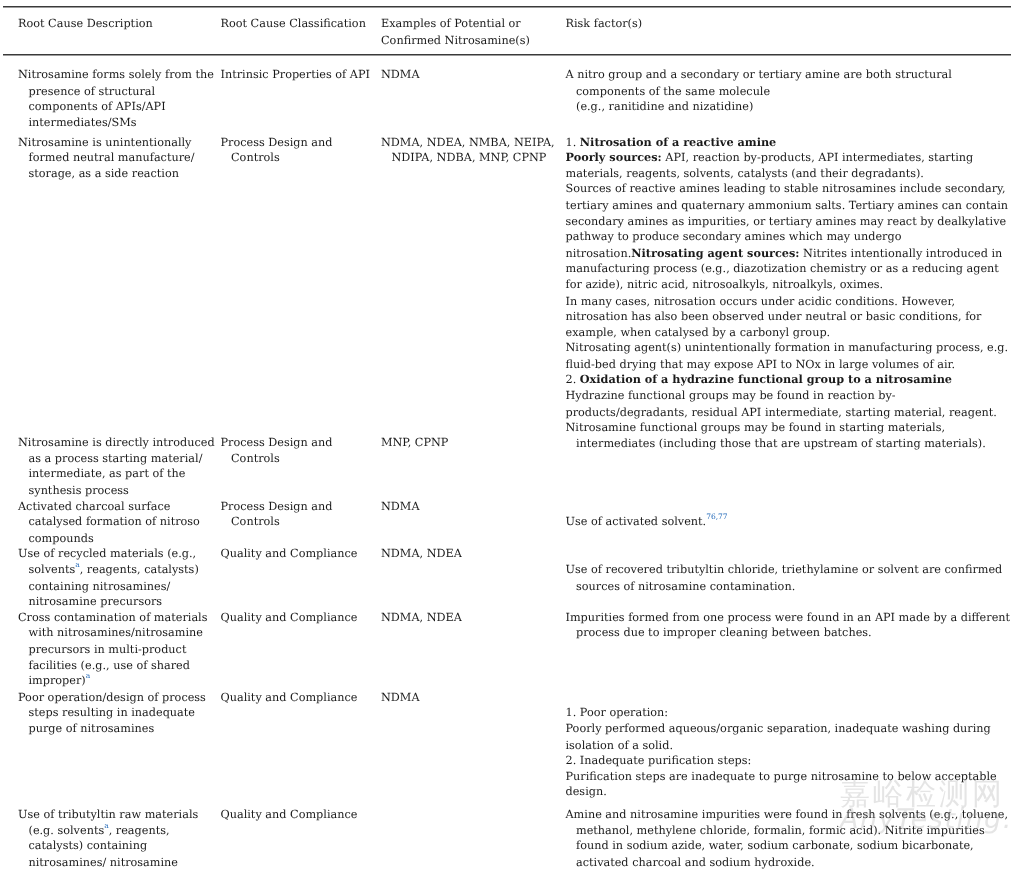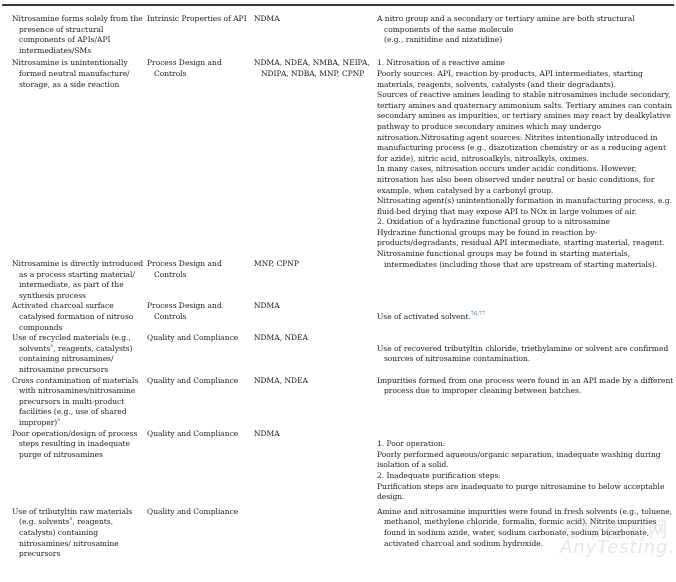--- a/index.html
+++ b/index.html
@@ -16,35 +16,51 @@
     vertical-align: top; text-align: left; padding: 0;
   }
   th { padding-top: 6px; padding-bottom: 4px; }
   td .hang { padding-left: 7px; text-indent: -7px; }
   col.c1 { width: 145px; }
   col.c2 { width: 107px; }
   col.c3 { width: 123px; }
   col.c4 { width: 297px; }
   th.c1, td.c1 { padding-left: 10px; }
   tr.first td { padding-top: 8px; }
-  b { font-weight: normal; }
+  b { font-weight: bold; }
   sup { font-size: 5px; line-height: 0; color: #2a6ebb; vertical-align: 4px; }
   .watermark {
     position: absolute; left: 560px; top: 520px; width: 110px; height: 45px;
     font-family: "DejaVu Sans", sans-serif; color: rgba(160,160,160,0.28);
     font-size: 18px; font-style: italic; pointer-events: none; line-height: 18px;
     letter-spacing: 1px;
   }
   .watermark .cn { font-style: normal; font-size: 20px; letter-spacing: 2px; }
 </style>
 </head>
 <body>
 
 <div class="tbl-wrap">
   <div class="rule-top"></div>
+  <table>
+    <colgroup>
+        <col class="c1">
+        <col class="c2">
+        <col class="c3">
+        <col class="c4">
+      </colgroup>
+    <thead>
+      <tr>
+        <th class="c1">Root Cause Description</th>
+        <th>Root Cause Classification</th>
+        <th>Examples of Potential or Confirmed Nitrosamine(s)</th>
+        <th>Risk factor(s)</th>
+      </tr>
+    </thead>
+  </table>
   <div class="rule-head"></div>
   <table>
     <colgroup>
         <col class="c1">
         <col class="c2">
         <col class="c3">
         <col class="c4">
       </colgroup>
     <tbody>
 

